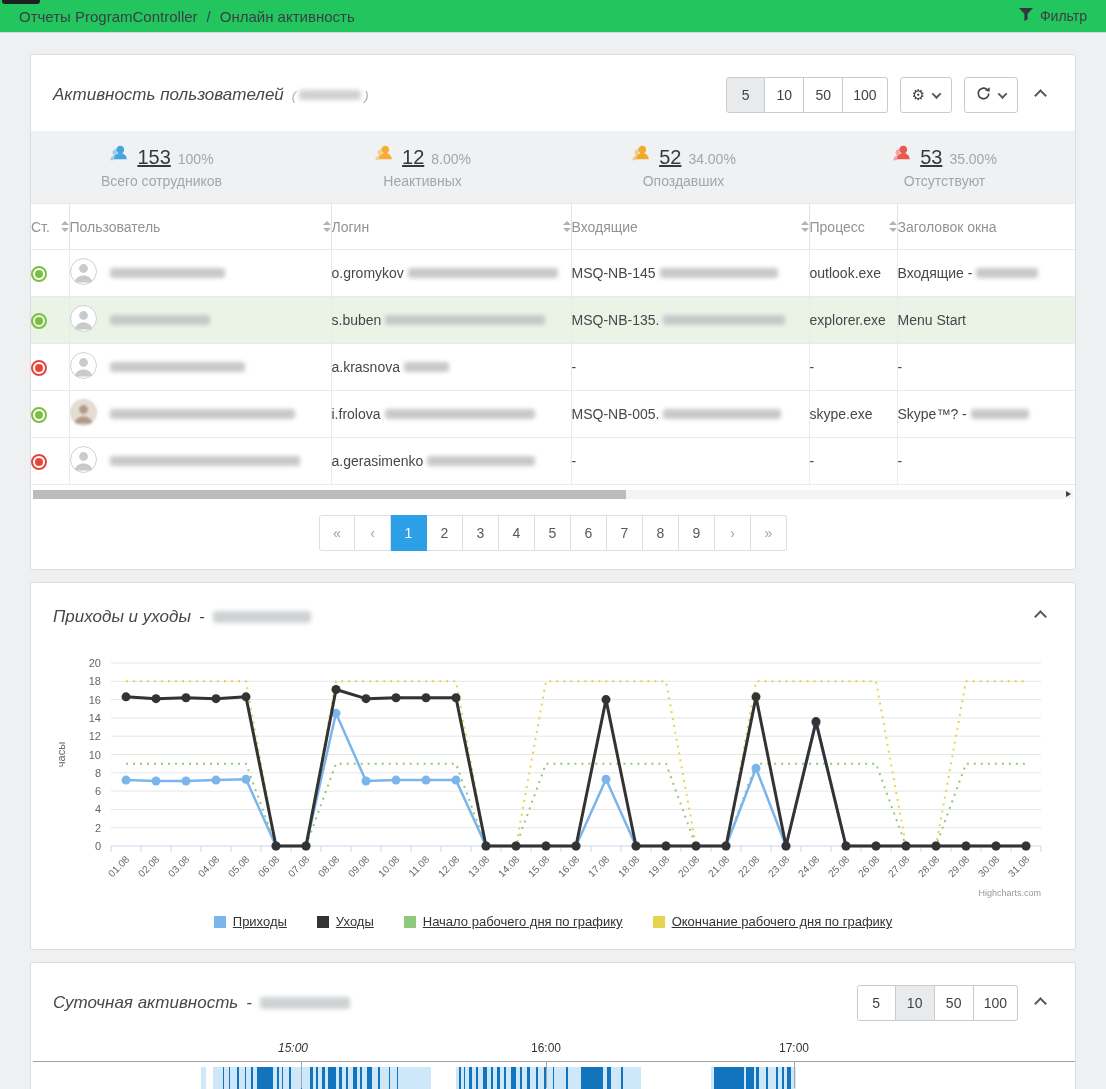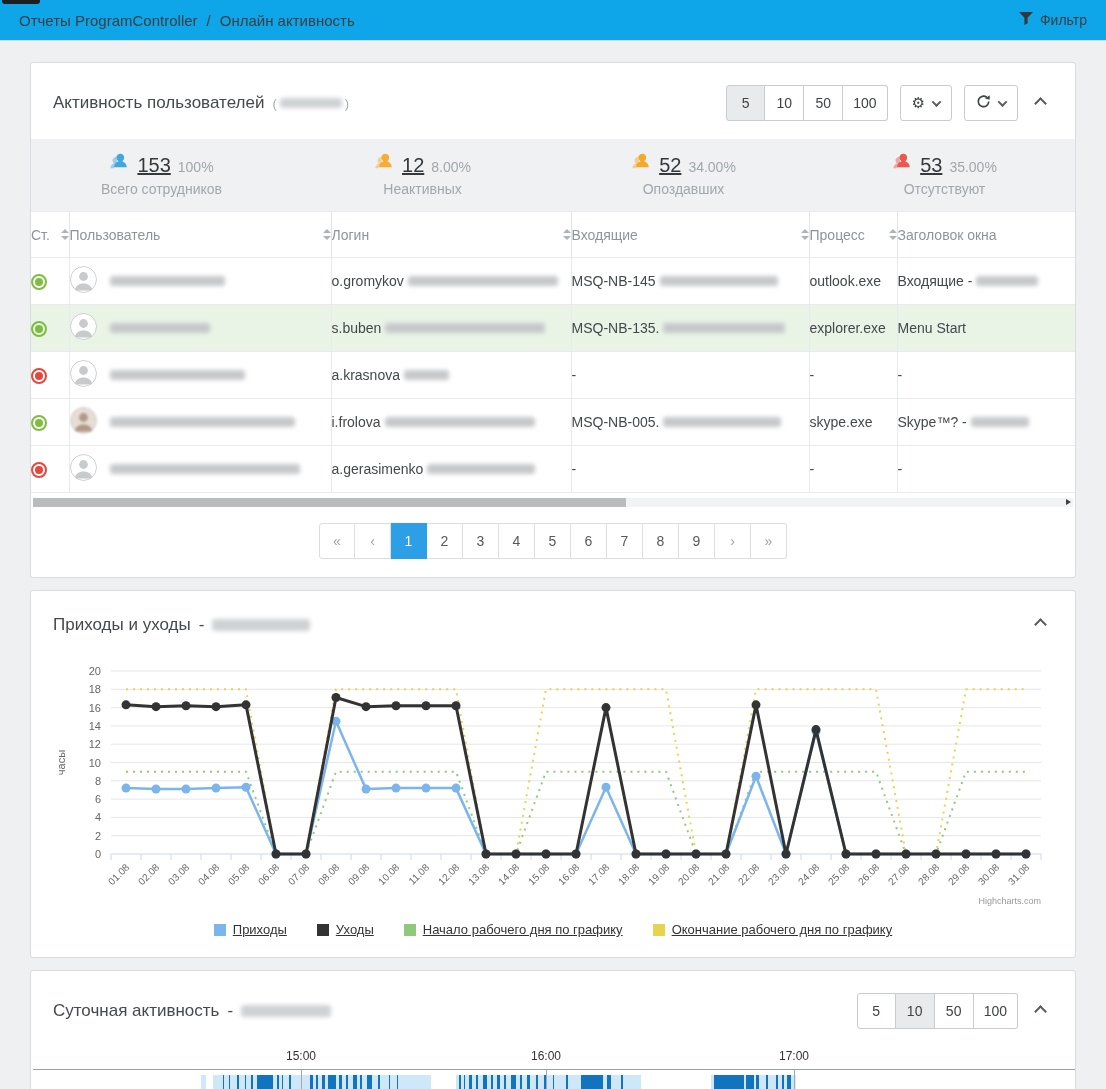--- a/index.html
+++ b/index.html
@@ -8,39 +8,39 @@
     font-family: "Liberation Sans", "DejaVu Sans", sans-serif;
     background: #eef0f2;
     color: #44484b;
     position: relative;
   }
   
   .win-artifact { position: absolute; top: 0; left: 2px; width: 38px; height: 4px; background: #1d1f21; border-radius: 0 0 3px 3px; }
 
   
   .topbar {
-    height: 41px; background: #0ea5e9; border-bottom: 1px solid #d6d9dc;
+    height: 33px; background: #22c55e; border-bottom: 1px solid #d6d9dc;
     display: flex; align-items: center; justify-content: space-between;
     padding: 0 19px;
   }
   .breadcrumb { font-size: 15px; color: #3b3f43; display: flex; gap: 9px; align-items: center; }
   .breadcrumb .sep { color: #3b3f43; }
   .filter-btn { display: flex; align-items: center; gap: 7px; font-size: 14px; color: #3b3f43; cursor: pointer; }
 
   
   .main { padding: 21px 30px 0; }
   .panel {
     background: #fff; border: 1px solid #dadddf; border-radius: 3px;
     margin-bottom: 12px; overflow: hidden;
   }
   .panel-header {
     display: flex; align-items: center; justify-content: space-between;
     padding: 22px 24px 18px 22px;
   }
-  .panel-title { font-size: 17px; color: #45494d; display: flex; align-items: center; gap: 8px; }
+  .panel-title { font-size: 17px; color: #45494d; display: flex; align-items: center; gap: 8px; font-style: italic; }
   .panel-sub { font-size: 13px; color: #a7abaf; display: inline-flex; align-items: center; gap: 3px; }
   .hdr-controls { display: flex; align-items: center; gap: 12px; }
 
   .blur { display: inline-block; background: #c6c8ca; border-radius: 3px; filter: blur(2px); height: 10px; vertical-align: middle; }
   .blur.lite { background: #cfd2d4; }
 
   
   .btn-group { display: flex; }
   .btn-group .pgbtn {
     min-width: 39px; height: 36px; background: #fff; border: 1px solid #c9ccce;
@@ -651,21 +651,21 @@
         <div class="btn-group" id="ps-daily">
             <button class="pgbtn">5</button>
             <button class="pgbtn sel">10</button>
             <button class="pgbtn">50</button>
             <button class="pgbtn">100</button>
           </div>
         <button class="collapse-btn"><span class="chev-up"></span></button>
       </div>
     </div>
     <div class="timeline" id="timeline" style="width: 1042px;">
-        <span class="tl-label" style="left: 268px;">15:00</span>
+        <span class="tl-label" style="left: 260px; font-style: italic;">15:00</span>
         <span class="tl-tick" style="left: 268px;"></span>
         <span class="tl-label" style="left: 513px;">16:00</span>
         <span class="tl-tick" style="left: 513px;"></span>
         <span class="tl-label" style="left: 761px;">17:00</span>
         <span class="tl-tick" style="left: 761px;"></span>
         <div class="tl-axis"></div>
         <div class="tl-seg" style="left: 168px; width: 5px; background: rgb(207, 232, 249);"></div>
         <div class="tl-seg" style="left: 180px; width: 218px; background: rgb(207, 232, 249);"></div>
         <div class="tl-seg" style="left: 423px; width: 185px; background: rgb(207, 232, 249);"></div>
         <div class="tl-seg" style="left: 678px; width: 85px; background: rgb(207, 232, 249);"></div>

